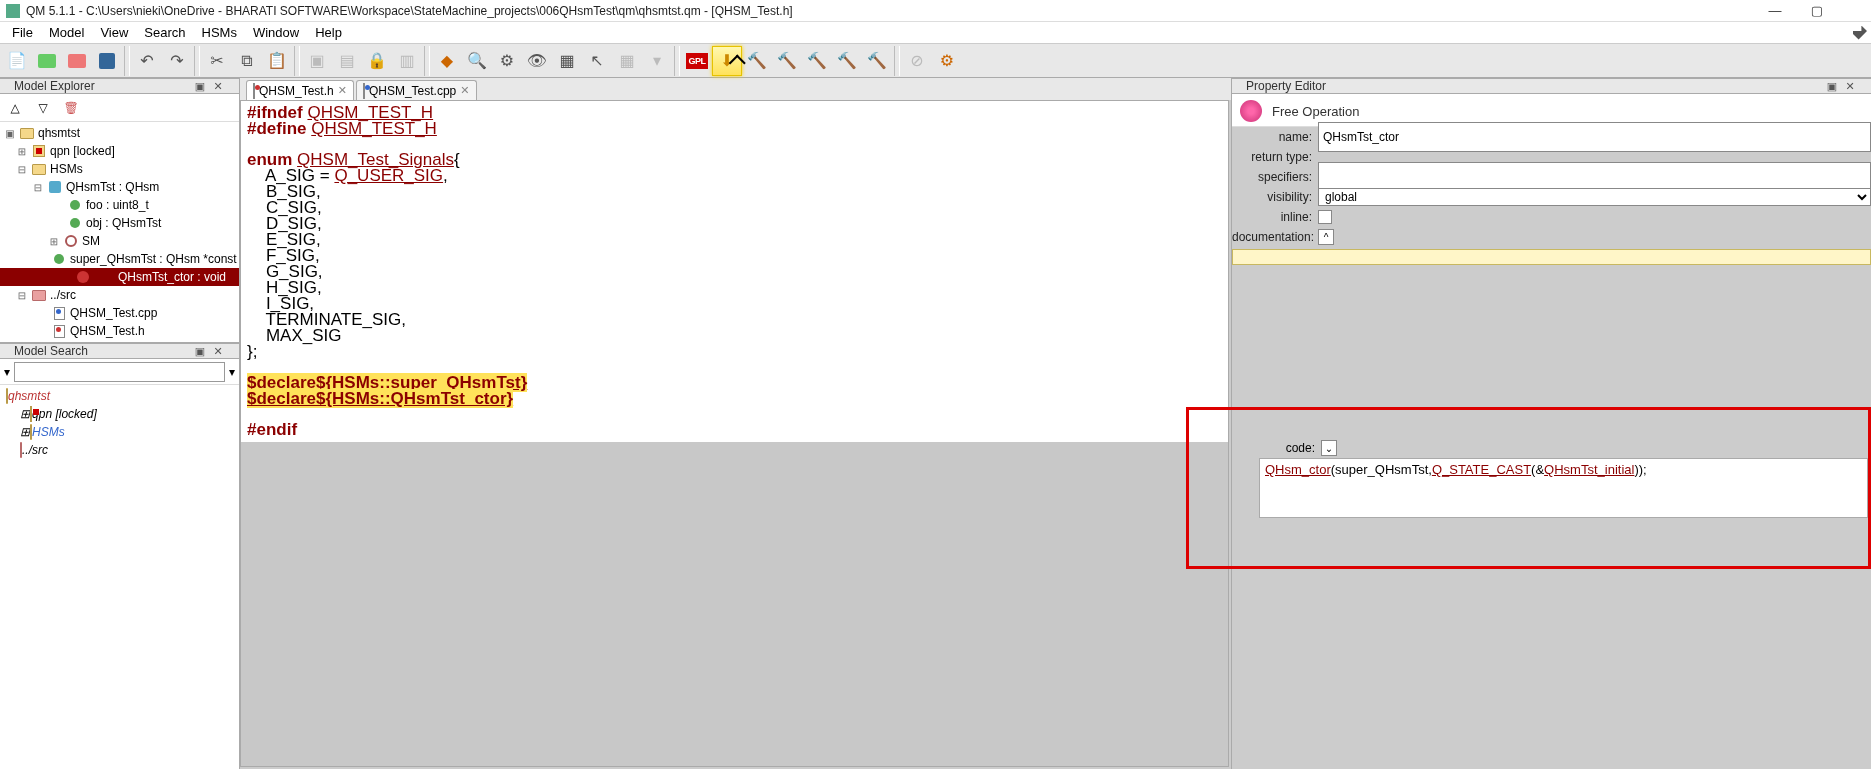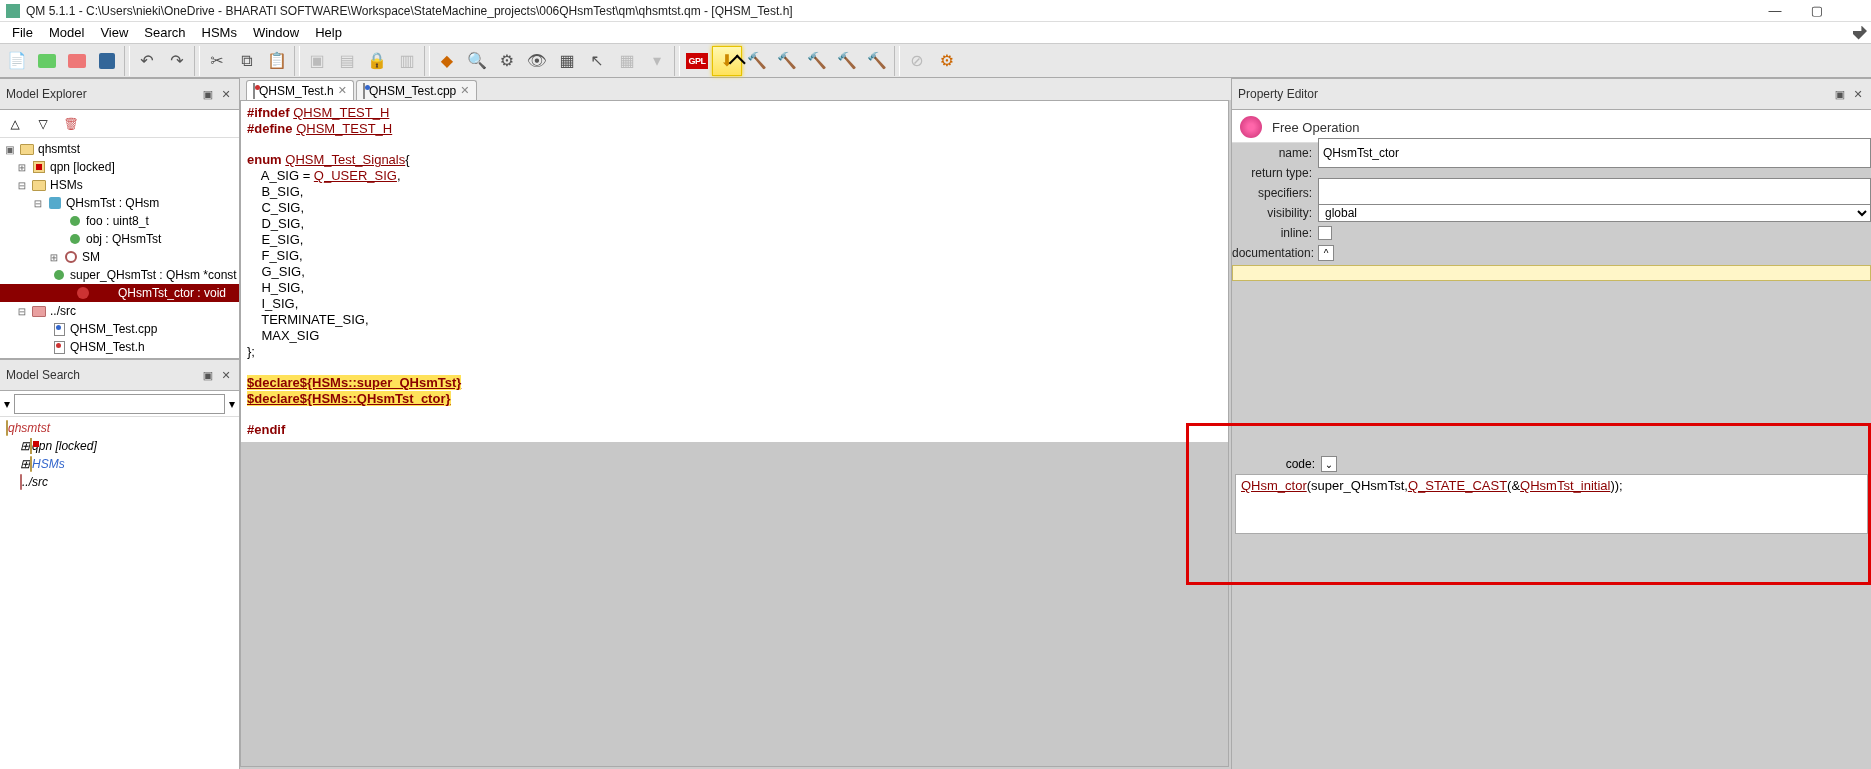--- a/index.html
+++ b/index.html
@@ -23,21 +23,21 @@
   .tbtn .glyph { font-size:16px; color:#555; }
   .tbtn.disabled .glyph { color:#bbb; }
   .tbtn .gpl { background:#c00; color:#fff; font-weight:bold; font-size:9px; padding:3px 2px; letter-spacing:-0.5px; }
   .tbtn .green-folder { width:18px;height:14px;background:#6c6;border-radius:2px; position:relative;}
   .tbtn .red-folder { width:18px;height:14px;background:#e77;border-radius:2px;}
   .tbtn .blue-disk { width:16px;height:16px;background:#369;border-radius:2px;}
 
   .main-area { display:flex; height: calc(769px - 22px - 22px - 34px); }
 
   .left-col { width: 240px; display:flex; flex-direction:column; border-right:1px solid #aaa; background:#fff;}
-  .panel-header { height:32px; background:#e8e8e8; border-bottom:1px solid #aaa; border-top:1px solid #aaa; display:flex; align-items:center; padding:0 6px; font-size:12px;}
+  .panel-header { height:16px; background:#e8e8e8; border-bottom:1px solid #aaa; border-top:1px solid #aaa; display:flex; align-items:center; padding:0 14px; font-size:12px;}
   .panel-header .t { flex:1; color:#333; }
   .panel-header .pbtn { width:14px;height:14px;margin-left:4px;display:flex;align-items:center;justify-content:center;font-size:11px;color:#555;}
   .explorer-tb { height:28px; display:flex;align-items:center;padding:0 4px; gap:6px; border-bottom:1px solid #ddd;}
   .explorer-tb .eb { width:22px;height:22px;display:flex;align-items:center;justify-content:center;}
   .tree { flex:0 0 auto; overflow:auto; padding:2px 0; font-size:12px; background:#fff;}
   .tree-row { display:flex;align-items:center;height:18px;padding-left:4px;white-space:nowrap;}
   .tree-row.sel { background:#8b0000; color:#fff;gap:24px;}
   .tree-row .tw { width:12px;text-align:center;color:#666;font-size:10px; cursor:pointer;}
   .tree-row .tico { width:16px;height:14px;margin:0 3px;display:inline-flex;align-items:center;justify-content:center;}
   .ico-folder { width:14px;height:11px;background:#f5d88a;border:1px solid #b89a4a;border-radius:1px;}
@@ -57,42 +57,42 @@
   .search-tb input{ flex:1;height:20px;border:1px solid #999;padding:0 3px;font-size:12px;}
   .search-tree{ flex:1; padding:2px 0;}
   .s-row{display:flex;align-items:center;height:18px;padding-left:6px;font-style:italic;font-size:12px;}
 
   .center-col { flex:1; min-width:0; display:flex;flex-direction:column; background:#ccc;}
   .tabs { height:22px; background:#e8e8e8; display:flex;align-items:flex-end;padding-left:6px;}
   .tab { height:20px;border:1px solid #aaa;border-bottom:none;background:#f4f4f4;padding:0 6px;display:flex;align-items:center;gap:4px;font-size:12px;margin-right:2px;border-radius:3px 3px 0 0;}
   .tab.active{background:#fff;}
   .tab .x{font-size:11px;color:#888;}
   .editor{ flex:1;background:#fff;border:1px solid #aaa;margin:0 2px 2px 0;overflow:hidden;}
-  .code{ font-family:"Consolas","Courier New",monospace;font-size:13px;line-height:15px;padding:4px 6px; white-space:pre; }
+  .code{ font-family:"Consolas","Courier New",monospace;font-size:17px;line-height:15px;padding:4px 6px; white-space:pre; }
   .kw{color:#8b0000;font-weight:bold;}
   .link{color:#8b0000;text-decoration:underline;}
   .decl{background:#ffe25a;color:#8b0000;font-weight:bold;text-decoration:underline;}
   .editor-lower{background:#c8c8c8;height:360px;}
 
   .right-col { width:640px;display:flex;flex-direction:column;border-left:1px solid #aaa;background:#ccc;}
   .prop-body{flex:1;background:#ccc;padding:0;}
   .prop-top{background:#fff;padding:6px 8px 4px 8px;display:flex;align-items:center;gap:10px;border-bottom:1px solid #ddd;}
   .prop-top .gear{width:22px;height:22px;border-radius:50%;background:radial-gradient(circle,#f6a 20%,#d48 70%);position:relative;}
   .prop-top .lbl{font-size:13px;color:#333;}
   .form-row{display:flex;align-items:center;height:20px;background:#ccc;}
   .form-row .flabel{width:86px;text-align:right;padding-right:6px;font-size:12px;color:#222;}
   .form-row .finput{flex:1;height:30px;border:1px solid #888;background:#fff;font-size:12px;padding:0 4px;}
   .form-row .fselect{flex:1;height:18px;border:1px solid #888;background:#fff;font-size:12px;padding:0 2px;}
   .form-row .chk{width:14px;height:14px;border:1px solid #888;background:#fff;}
   .doc-area{margin:2px 0 0 0;height:16px;background:#fff6c8;border:1px solid #c8b860;}
   .doc-gap{height:170px;background:#ccc;}
   .code-label-row{display:flex;align-items:center;height:20px;}
   .code-label-row .flabel{width:86px;text-align:right;padding-right:6px;font-size:12px;}
   .code-toggle{width:16px;height:16px;border:1px solid #888;background:#fff;display:flex;align-items:center;justify-content:center;font-size:10px;}
-  .code-block{background:#fff;border:1px solid #aaa;min-height:60px;font-family:"Consolas","Courier New",monospace;font-size:13px;padding:3px 5px;}
+  .code-block{background:#fff;border:1px solid #aaa;min-height:60px;font-family:"Consolas","Courier New",monospace;font-size:13px;padding:3px 5px;margin-left:24px;}
   .red-box{ border:3px solid #d00; position:relative; margin-left:-46px; padding-left:46px; padding-top:28px; padding-bottom:48px; margin-top:-28px; }
   .clink{color:#8b0000;text-decoration:underline;}
 
   .cursor-overlay{position:absolute;width:18px;height:18px;pointer-events:none;}
   .cursor-overlay::before{content:"";position:absolute;left:0;top:0;border-left:2px solid #000;border-top:2px solid #000;width:10px;height:10px;transform:rotate(45deg) translate(3px,-3px);}
 </style>
 </head>
 <body>
 
 <div class="titlebar">

